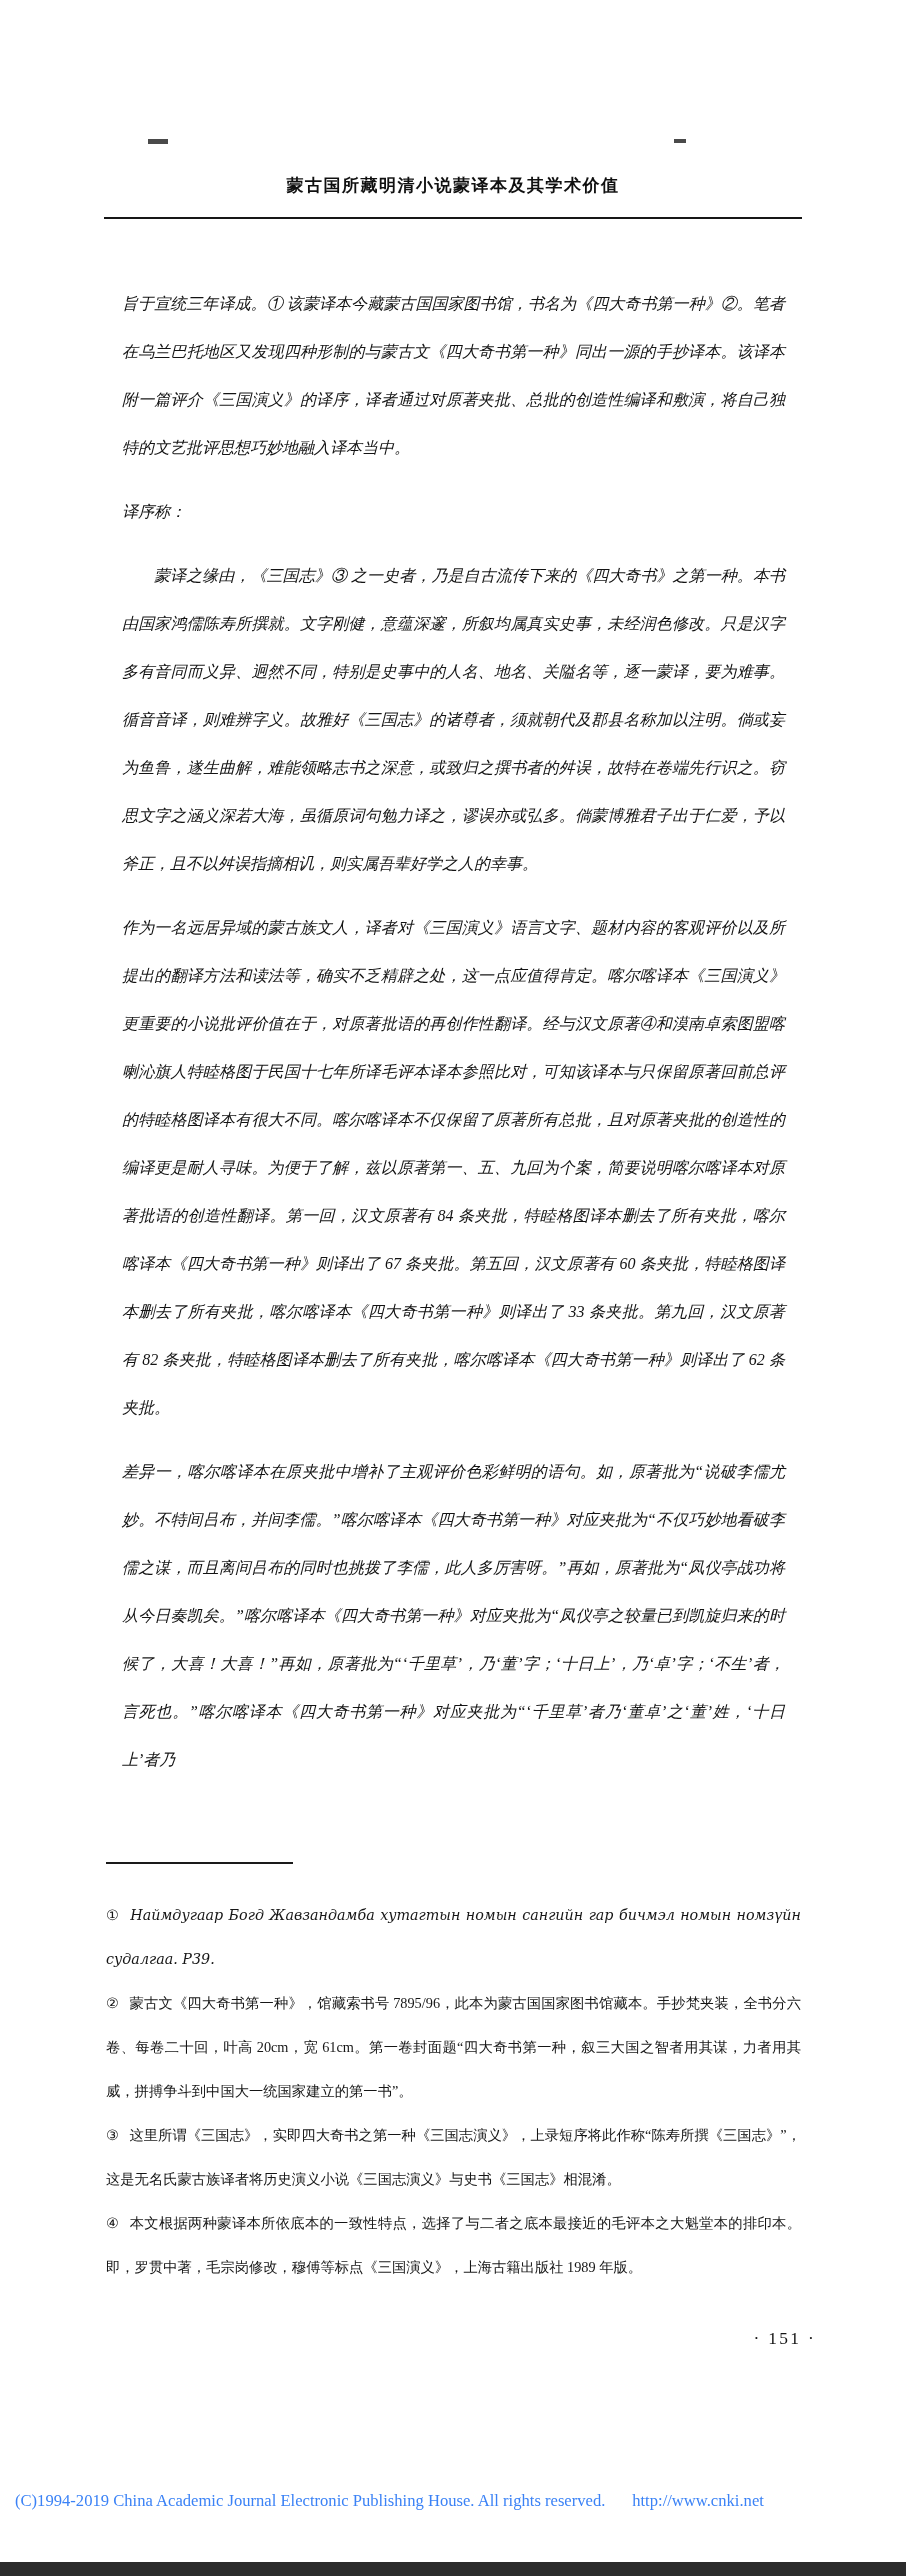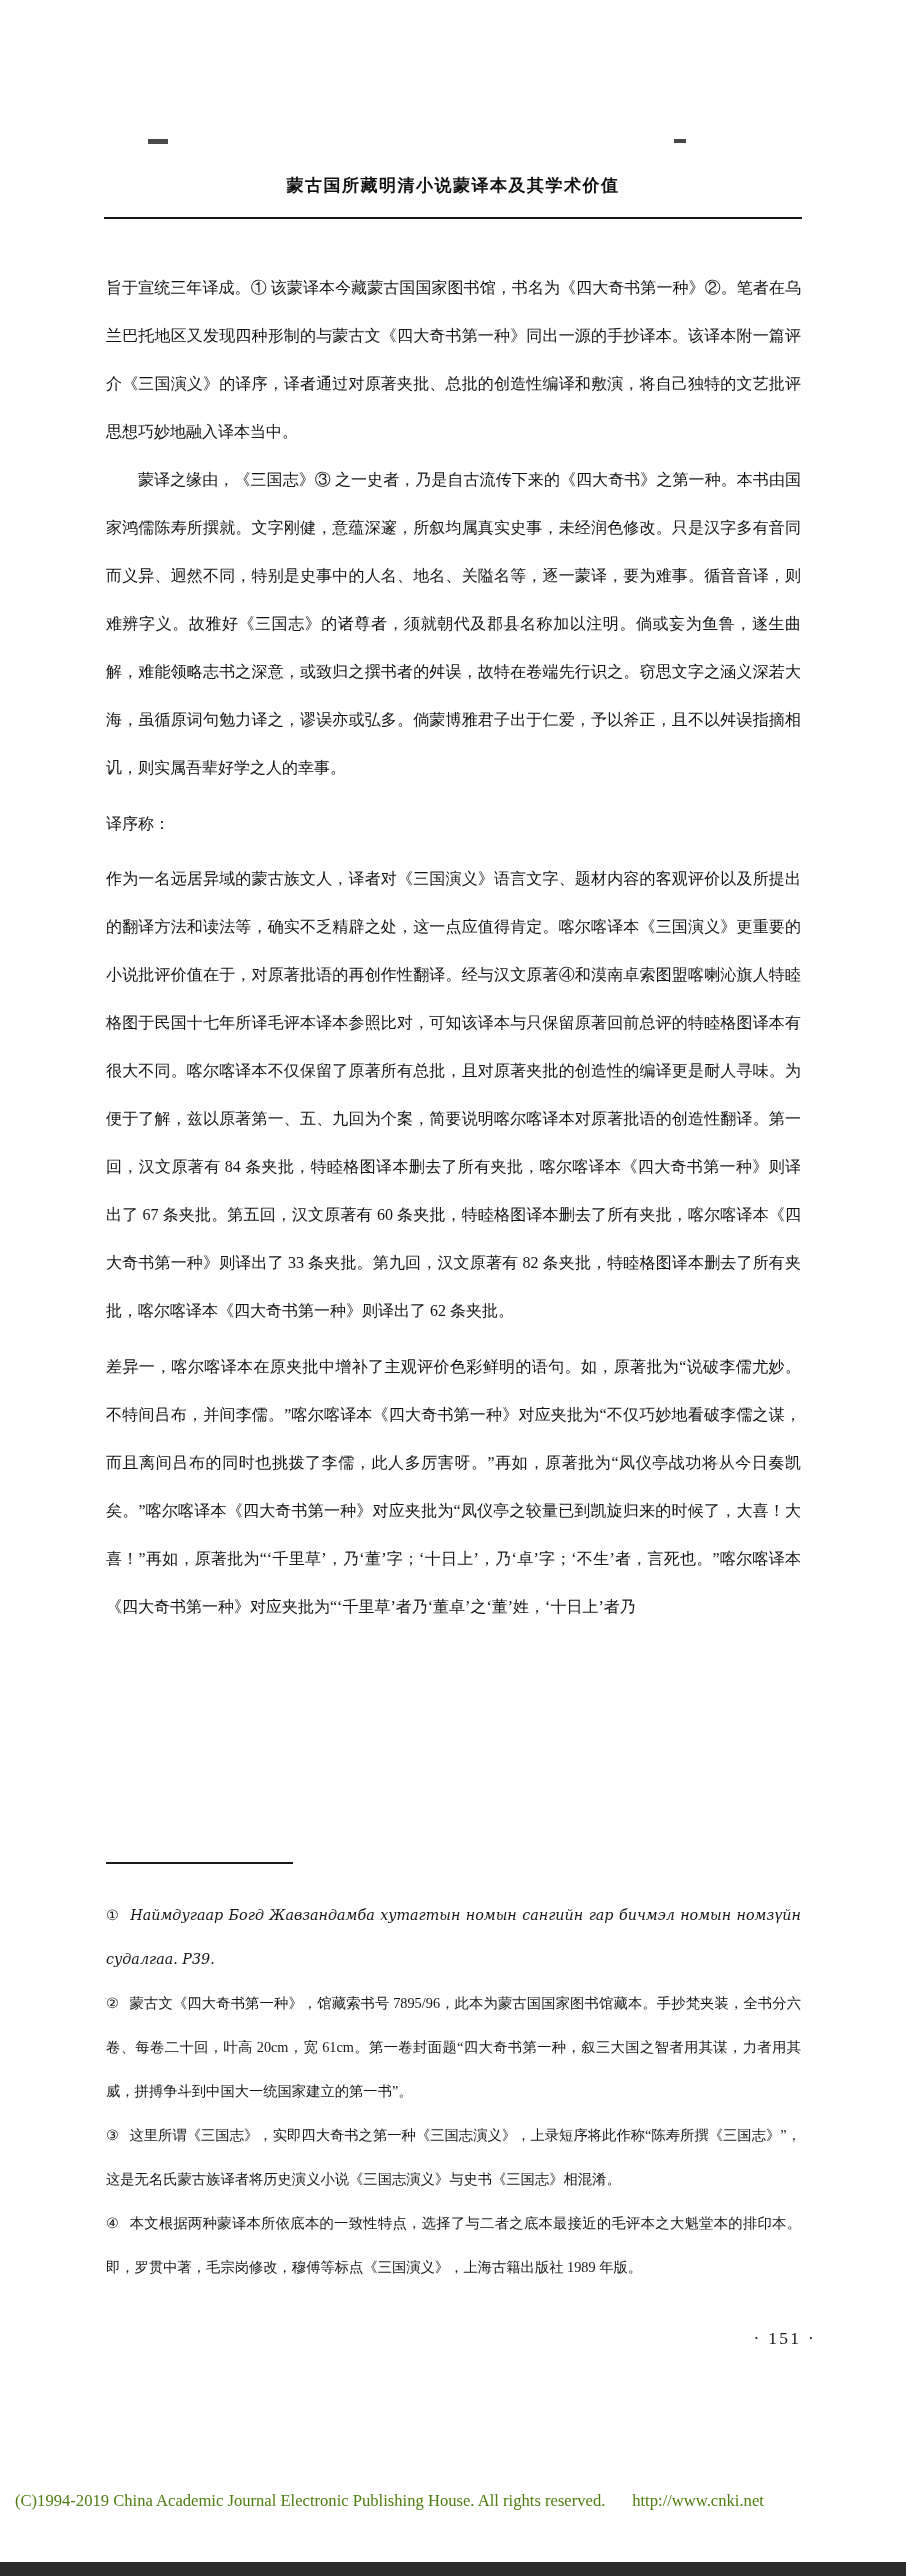--- a/index.html
+++ b/index.html
@@ -45,21 +45,21 @@
   .body-text {
     position: absolute;
     left: 106px;
     top: 264px;
     width: 695px;
     font-size: 16px;
     line-height: 48px;
     text-align: justify;
     color: #131313;
   }
-  .para { margin: 0; }
+  .para { margin: 16px; font-style: italic; }
   .para.gap { margin-top: 7.6px; }
   .para.quote { text-indent: 2em; }
 
   .fn-rule {
     position: absolute;
     left: 106px;
     top: 1862px;
     width: 187px;
     height: 2.3px;
     background: #1a1a1a;
@@ -91,21 +91,21 @@
     color: #151515;
     letter-spacing: 2.3px;
   }
 
   .footer {
     position: absolute;
     left: 15px;
     top: 2491px;
     width: 876px;
     font-size: 16.6px;
-    color: #4d7c0f;
+    color: #3b82f6;
     white-space: nowrap;
     font-family: "Liberation Serif", "DejaVu Serif", serif;
   }
   .footer-url { margin-left: 22.7px; }
 
   .bottom-bar {
     position: absolute;
     left: 0;
     top: 2562px;
     width: 906px;
@@ -120,22 +120,22 @@
 
   <div class="speck s1"></div>
   <div class="speck s2"></div>
 
   <h1 class="running-head">蒙古国所藏明清小说蒙译本及其学术价值</h1>
 
   <div class="head-rule"></div>
 
   <div class="body-text">
     <p class="para">旨于宣统三年译成。① 该蒙译本今藏蒙古国国家图书馆，书名为《四大奇书第一种》②。笔者在乌兰巴托地区又发现四种形制的与蒙古文《四大奇书第一种》同出一源的手抄译本。该译本附一篇评介《三国演义》的译序，译者通过对原著夹批、总批的创造性编译和敷演，将自己独特的文艺批评思想巧妙地融入译本当中。</p>
+    <p class="para gap">译序称：</p>
     <p class="para quote">蒙译之缘由，《三国志》③ 之一史者，乃是自古流传下来的《四大奇书》之第一种。本书由国家鸿儒陈寿所撰就。文字刚健，意蕴深邃，所叙均属真实史事，未经润色修改。只是汉字多有音同而义异、迥然不同，特别是史事中的人名、地名、关隘名等，逐一蒙译，要为难事。循音音译，则难辨字义。故雅好《三国志》的诸尊者，须就朝代及郡县名称加以注明。倘或妄为鱼鲁，遂生曲解，难能领略志书之深意，或致归之撰书者的舛误，故特在卷端先行识之。窃思文字之涵义深若大海，虽循原词句勉力译之，谬误亦或弘多。倘蒙博雅君子出于仁爱，予以斧正，且不以舛误指摘相讥，则实属吾辈好学之人的幸事。</p>
-    <p class="para gap">译序称：</p>
     <p class="para gap">作为一名远居异域的蒙古族文人，译者对《三国演义》语言文字、题材内容的客观评价以及所提出的翻译方法和读法等，确实不乏精辟之处，这一点应值得肯定。喀尔喀译本《三国演义》更重要的小说批评价值在于，对原著批语的再创作性翻译。经与汉文原著④和漠南卓索图盟喀喇沁旗人特睦格图于民国十七年所译毛评本译本参照比对，可知该译本与只保留原著回前总评的特睦格图译本有很大不同。喀尔喀译本不仅保留了原著所有总批，且对原著夹批的创造性的编译更是耐人寻味。为便于了解，兹以原著第一、五、九回为个案，简要说明喀尔喀译本对原著批语的创造性翻译。第一回，汉文原著有 84 条夹批，特睦格图译本删去了所有夹批，喀尔喀译本《四大奇书第一种》则译出了 67 条夹批。第五回，汉文原著有 60 条夹批，特睦格图译本删去了所有夹批，喀尔喀译本《四大奇书第一种》则译出了 33 条夹批。第九回，汉文原著有 82 条夹批，特睦格图译本删去了所有夹批，喀尔喀译本《四大奇书第一种》则译出了 62 条夹批。</p>
     <p class="para gap">差异一，喀尔喀译本在原夹批中增补了主观评价色彩鲜明的语句。如，原著批为“说破李儒尤妙。不特间吕布，并间李儒。”喀尔喀译本《四大奇书第一种》对应夹批为“不仅巧妙地看破李儒之谋，而且离间吕布的同时也挑拨了李儒，此人多厉害呀。”再如，原著批为“凤仪亭战功将从今日奏凯矣。”喀尔喀译本《四大奇书第一种》对应夹批为“凤仪亭之较量已到凯旋归来的时候了，大喜！大喜！”再如，原著批为“‘千里草’，乃‘董’字；‘十日上’，乃‘卓’字；‘不生’者，言死也。”喀尔喀译本《四大奇书第一种》对应夹批为“‘千里草’者乃‘董卓’之‘董’姓，‘十日上’者乃</p>
   </div>
 
   <div class="fn-rule"></div>
 
   <div class="footnotes">
     <p class="fn mongolian">
       <span class="fn-marker">①</span><span class="fn-text">Наймдугаар Богд Жавзандамба хутагтын номын сангийн гар бичмэл номын номзүйн судалгаа. P39.</span>
     </p>

